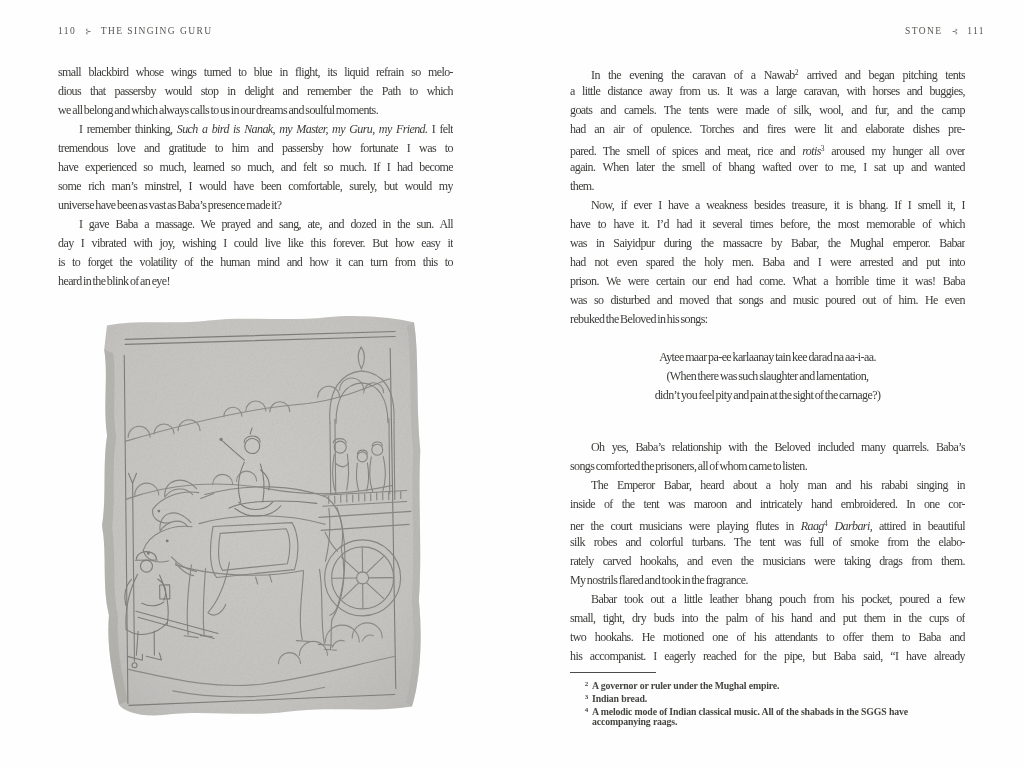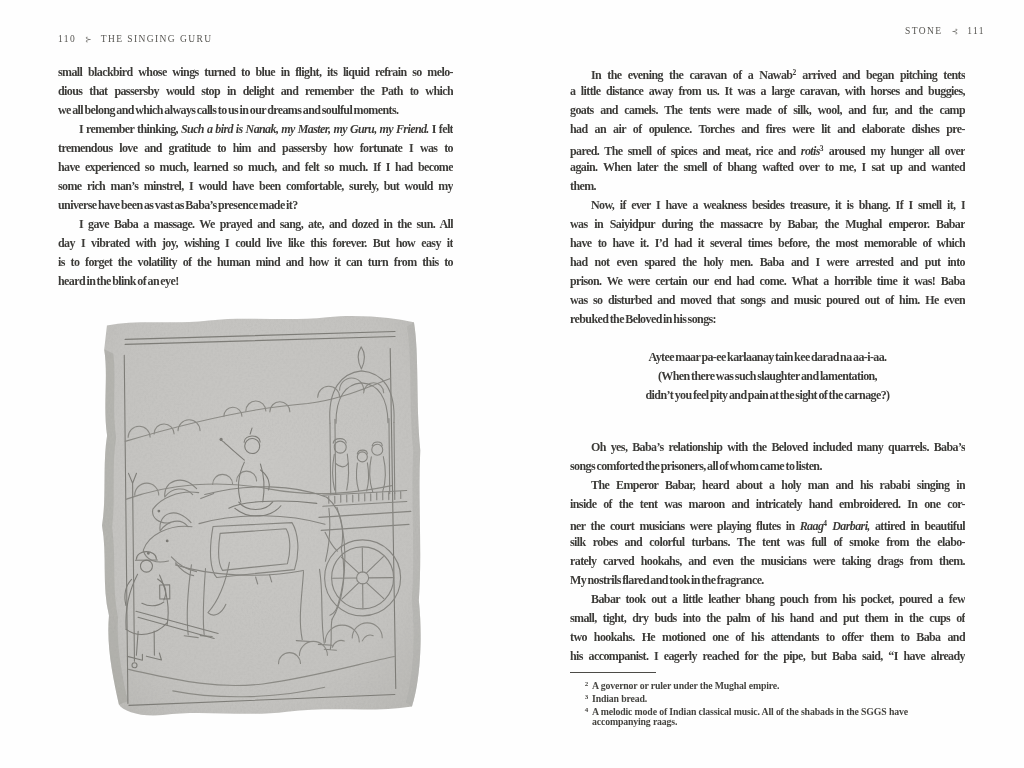--- a/index.html
+++ b/index.html
@@ -2,25 +2,25 @@
 <html><head>
 <meta charset="utf-8">
 <style>
   html,body{margin:0;padding:0;}
   body{width:1024px;height:768px;background:#ffffff;font-family:"Liberation Serif","DejaVu Serif",serif;}
   .spread{position:relative;width:1024px;height:768px;background:#fefefe;overflow:hidden;color:#3c3b38;}
 
   .runhead{position:absolute;top:26px;font-size:9.5px;letter-spacing:1.4px;color:#565551;
            display:flex;align-items:center;gap:9px;white-space:nowrap;}
   .runhead .orn{font-size:8px;color:#73726e;letter-spacing:0;}
-  #runhead-left{left:58px;margin-top:8px;}
+  #runhead-left{left:58px;}
   #runhead-right{right:39px;}
 
   .col{position:absolute;top:63px;width:395px;font-size:12px;line-height:19px;
-       letter-spacing:-0.6px;word-spacing:-1px;color:#3c3b38;font-weight:bold;}
+       letter-spacing:-0.6px;word-spacing:-1px;color:#3c3b38;}
   #left-col{left:58px;}
   #right-col{left:570px;}
 
   .line{height:19px;overflow:hidden;text-align:justify;text-align-last:justify;}
   .line.last{text-align-last:left;}
   .line.ind{text-indent:21px;}
   .line.ctr{text-align:center;text-align-last:center;}
   .it{font-style:italic;}
   .sup{font-size:7.5px;vertical-align:4px;letter-spacing:0;}
 
@@ -247,22 +247,22 @@
   <div class="col" id="right-col">
     <div>
         <div class="line ind"><span>In the evening the caravan of a Nawab</span><span class="sup">2</span><span> arrived and began pitching tents</span></div>
         <div class="line"><span>a little distance away from us. It was a large caravan, with horses and buggies,</span></div>
         <div class="line"><span>goats and camels. The tents were made of silk, wool, and fur, and the camp</span></div>
         <div class="line"><span>had an air of opulence. Torches and fires were lit and elaborate dishes pre-</span></div>
         <div class="line"><span>pared. The smell of spices and meat, rice and </span><span class="it">rotis</span><span class="sup">3</span><span> aroused my hunger all over</span></div>
         <div class="line"><span>again. When later the smell of bhang wafted over to me, I sat up and wanted</span></div>
         <div class="line last"><span>them.</span></div>
         <div class="line ind"><span>Now, if ever I have a weakness besides treasure, it is bhang. If I smell it, I</span></div>
+        <div class="line"><span>have to have it. I’d had it several times before, the most memorable of which</span></div>
         <div class="line"><span>was in Saiyidpur during the massacre by Babar, the Mughal emperor. Babar</span></div>
-        <div class="line"><span>have to have it. I’d had it several times before, the most memorable of which</span></div>
         <div class="line"><span>had not even spared the holy men. Baba and I were arrested and put into</span></div>
         <div class="line"><span>prison. We were certain our end had come. What a horrible time it was! Baba</span></div>
         <div class="line"><span>was so disturbed and moved that songs and music poured out of him. He even</span></div>
         <div class="line last"><span>rebuked the Beloved in his songs:</span></div>
       </div>
     <div class="quote">
         <div class="line ctr"><span>Aytee maar pa-ee karlaanay tain kee darad na aa-i-aa.</span></div>
         <div class="line ctr"><span>(When there was such slaughter and lamentation,</span></div>
         <div class="line ctr"><span>didn’t you feel pity and pain at the sight of the carnage?)</span></div>
       </div>

